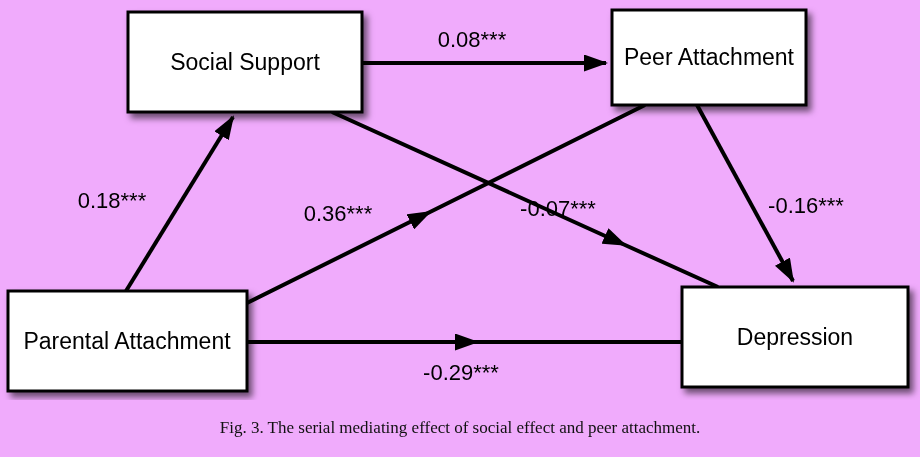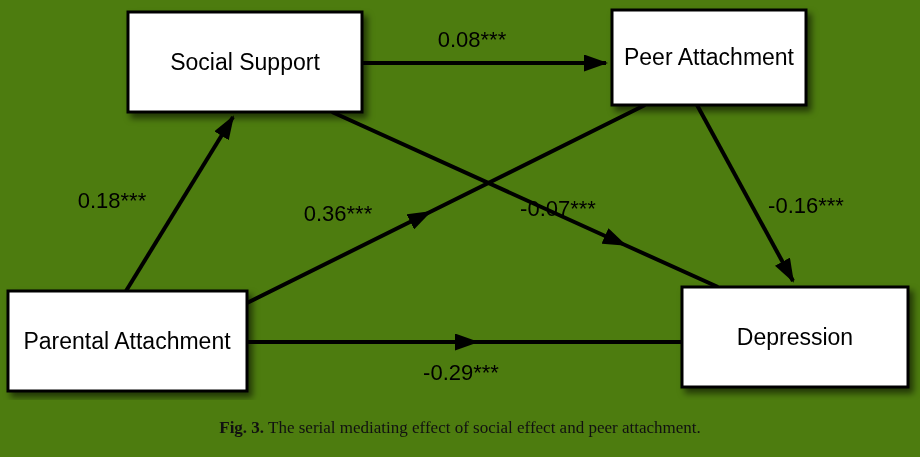--- a/index.html
+++ b/index.html
@@ -8,21 +8,21 @@
     background: #ffffff;
     width: 920px;
     height: 457px;
     overflow: hidden;
     font-family: "Liberation Sans", sans-serif;
   }
   .figure-wrap {
     position: relative;
     width: 920px;
     height: 457px;
-    background: #4d7c0f;
+    background: #f0abfc;
   }
   svg { display: block; }
   .edge-line {
     stroke: #000000;
     stroke-width: 4;
     fill: none;
   }
   .node-box {
     fill: #ffffff;
     stroke: #000000;
@@ -42,21 +42,21 @@
   .caption {
     position: absolute;
     left: 0;
     top: 418px;
     width: 920px;
     text-align: center;
     font-family: "Liberation Serif", serif;
     font-size: 17px;
     color: #111111;
   }
-  .caption .fig-label { font-weight: bold; }
+  .caption .fig-label { font-weight: normal; }
 </style>
 </head>
 <body>
 
 <div class="figure-wrap">
 
   <svg width="920" height="400" viewBox="0 0 920 400">
     <defs>
       <marker id="arrow" viewBox="0 0 24 17" refX="22" refY="8.5" markerUnits="userSpaceOnUse" markerWidth="24" markerHeight="17" orient="auto">
         <path d="M0,0 L24,8.5 L0,17 Z" fill="#000000"></path>

